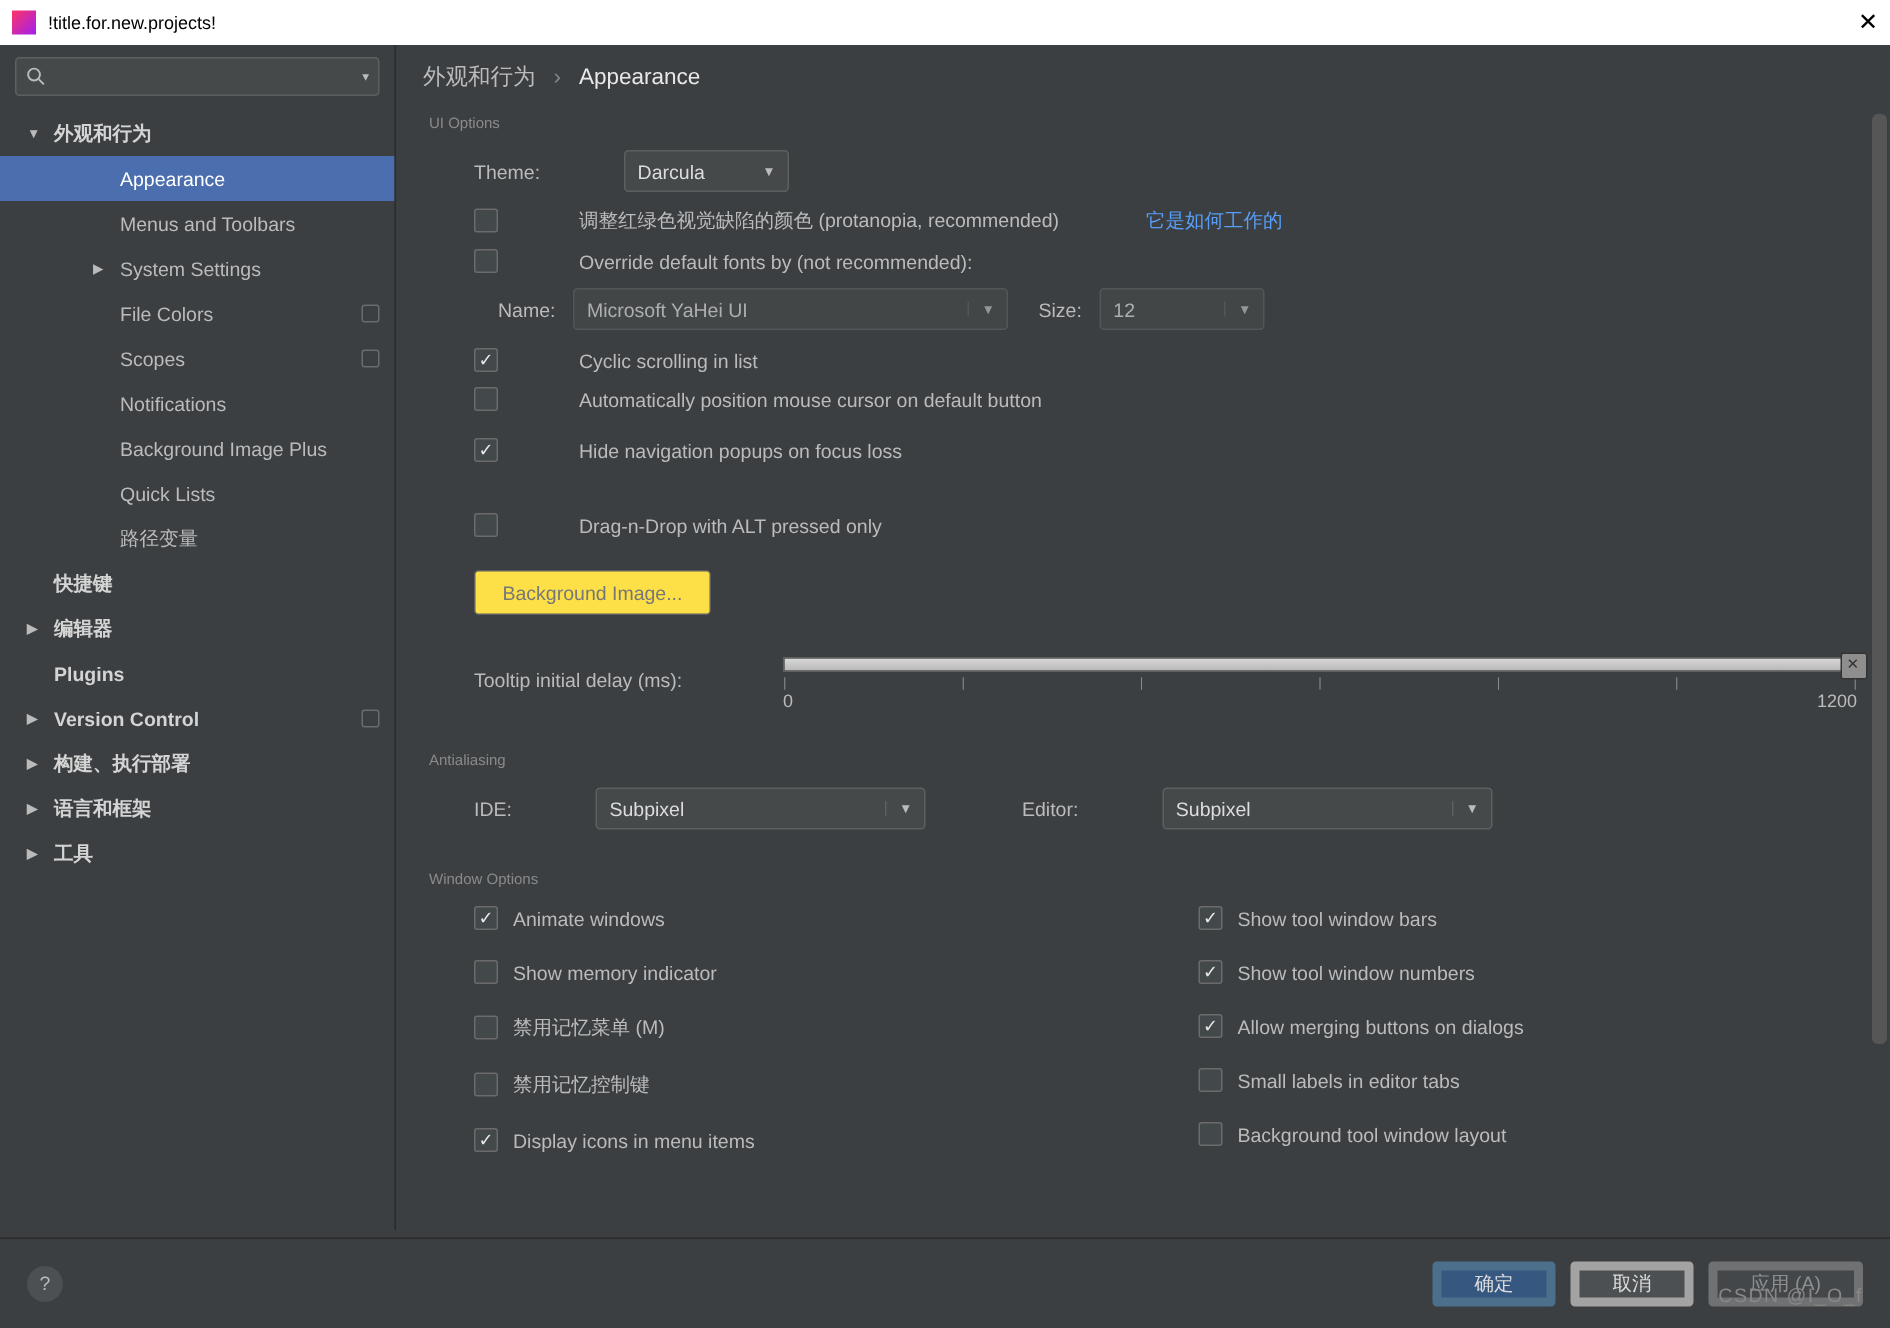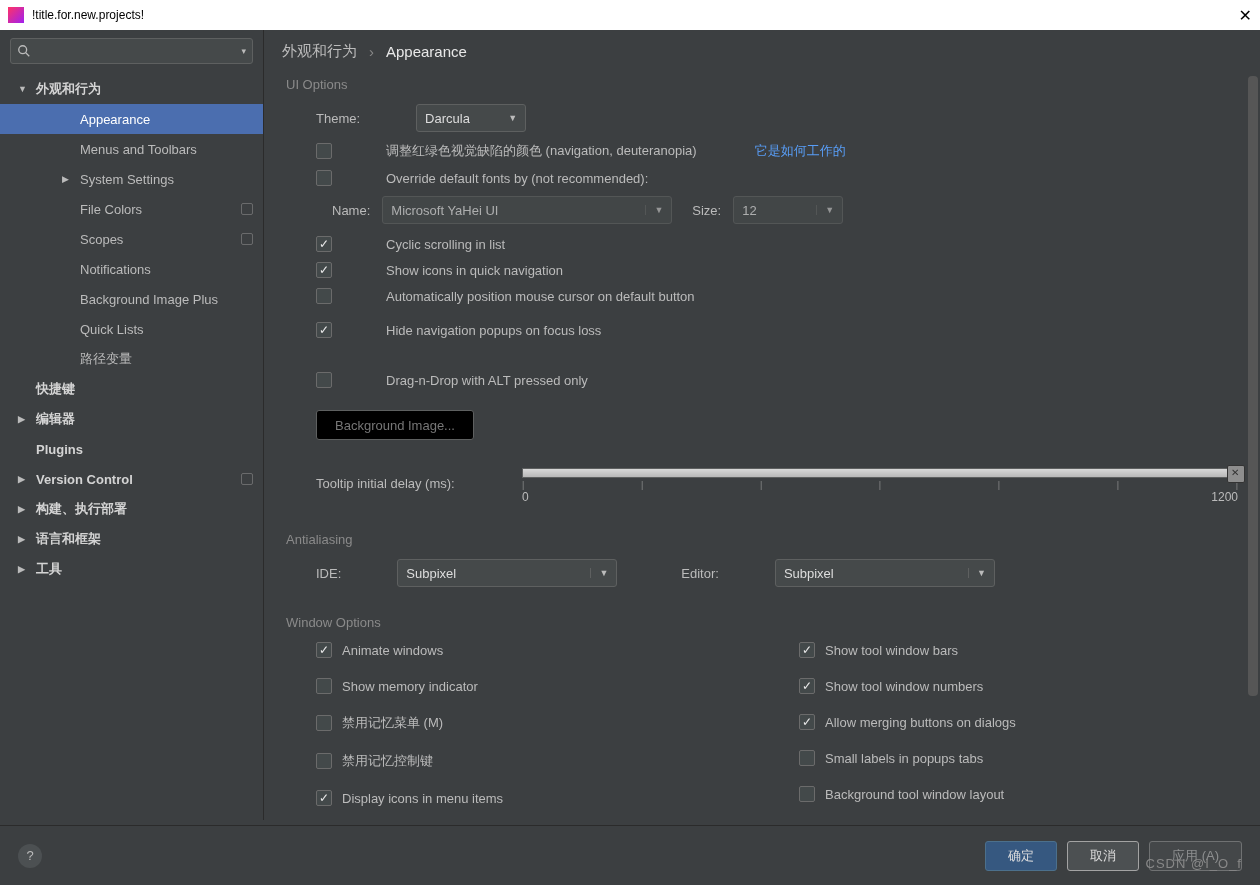--- a/index.html
+++ b/index.html
@@ -84,21 +84,21 @@
 }
 .breadcrumb .sep { color: #888; }
 .breadcrumb .cur { color: #e8e8e8; font-weight: 500; }
 .scroll-area {
   height: 735px;
   overflow: hidden;
   padding: 0 22px 0 22px;
 }
 .section-title {
   color: #8a8a8a;
-  font-size: 13px;
+  font-size: 10px;
   margin: 6px 0 12px 0;
 }
 .row { display: flex; align-items: center; margin-bottom: 10px; }
 .indent { padding-left: 30px; gap: 44px; }
 .label { color: #bbbbbb; margin-right: 12px; }
 .dropdown {
   display: inline-flex; align-items: center;
   background: #45494a;
   border: 1px solid #5e6060;
   border-radius: 3px;
@@ -123,21 +123,21 @@
   margin-right: 10px;
   cursor: pointer;
 }
 .checkbox.checked::after { content: "✓"; color: #e8e8e8; font-size: 12px; line-height: 1; }
 .check-label { color: #bbbbbb; cursor: pointer; }
 .link { color: #589df6; margin-left: 14px; cursor: pointer; }
 .subrow { display: flex; align-items: center; margin: 8px 0 12px 36px; }
 .btn-disabled {
   display: inline-flex; align-items: center; justify-content: center;
   height: 30px; padding: 0 18px;
-  background: #000000;
+  background: #fde047;
   border: 1px solid #5e6060;
   border-radius: 3px;
   color: #777;
 }
 .slider-row { display: flex; align-items: center; margin: 22px 0 4px 30px; }
 .slider-wrap { flex: 1; margin-left: 14px; position: relative; padding-top:6px;}
 .slider-track {
   height: 10px;
   background: linear-gradient(#d8d8d8,#b8b8b8);
   border: 1px solid #5e6060;
@@ -175,21 +175,21 @@
 .help-btn {
   width: 24px; height: 24px; border-radius: 12px;
   background: #4c5052; color: #bbb;
   display: flex; align-items: center; justify-content: center;
   cursor: pointer;
 }
 .footer-right { margin-left: auto; display: flex; gap: 10px; align-items: center; }
 .btn {
   height: 30px; padding: 0 22px;
   background: #4c5052;
-  border: 1px solid #a3a3a3;
+  border: 6px solid #a3a3a3;
   border-radius: 3px;
   color: #ddd;
   display: inline-flex; align-items: center;
   cursor: pointer;
 }
 .btn.primary { background: #365880; border-color: #4c708c; }
 .btn.disabled { opacity: .5; }
 .watermark{
   position:absolute; right:18px; bottom:14px;
   color:#888; font-size:13px; letter-spacing:1px;
@@ -306,21 +306,21 @@
       <div class="row indent">
         <span class="label">Theme:</span>
         <div class="dropdown noborder-caret" style="width:110px">
           <span>Darcula</span>
           <span class="dd-caret">▼</span>
         </div>
       </div>
 
       <div class="row indent">
         <span class="checkbox"></span>
-        <span class="check-label">调整红绿色视觉缺陷的颜色 (navigation, deuteranopia)</span>
+        <span class="check-label">调整红绿色视觉缺陷的颜色 (protanopia, recommended)</span>
         <span class="link">它是如何工作的</span>
       </div>
 
       <div class="row indent">
         <span class="checkbox"></span>
         <span class="check-label">Override default fonts by (not recommended):</span>
       </div>
 
       <div class="subrow">
         <span class="label" style="margin-left:10px">Name:</span>
@@ -333,24 +333,20 @@
           <span>12</span>
           <span class="dd-caret">▼</span>
         </div>
       </div>
 
       <div class="row indent">
           <span class="checkbox checked"></span>
           <span class="check-label">Cyclic scrolling in list</span>
         </div>
       <div class="row indent">
-          <span class="checkbox checked"></span>
-          <span class="check-label">Show icons in quick navigation</span>
-        </div>
-      <div class="row indent">
           <span class="checkbox"></span>
           <span class="check-label">Automatically position mouse cursor on default button</span>
         </div>
       <div class="row indent" style="margin-top:18px">
           <span class="checkbox checked"></span>
           <span class="check-label">Hide navigation popups on focus loss</span>
         </div>
       <div class="row indent" style="margin-top:34px">
           <span class="checkbox"></span>
           <span class="check-label">Drag-n-Drop with ALT pressed only</span>
@@ -428,21 +424,21 @@
           <div class="row">
               <span class="checkbox checked"></span>
               <span class="check-label">Show tool window numbers</span>
             </div>
           <div class="row">
               <span class="checkbox checked"></span>
               <span class="check-label">Allow merging buttons on dialogs</span>
             </div>
           <div class="row">
               <span class="checkbox"></span>
-              <span class="check-label">Small labels in popups tabs</span>
+              <span class="check-label">Small labels in editor tabs</span>
             </div>
           <div class="row">
               <span class="checkbox"></span>
               <span class="check-label">Background tool window layout</span>
             </div>
         </div>
       </div>
     </div>
 
     <div class="scrollbar">

